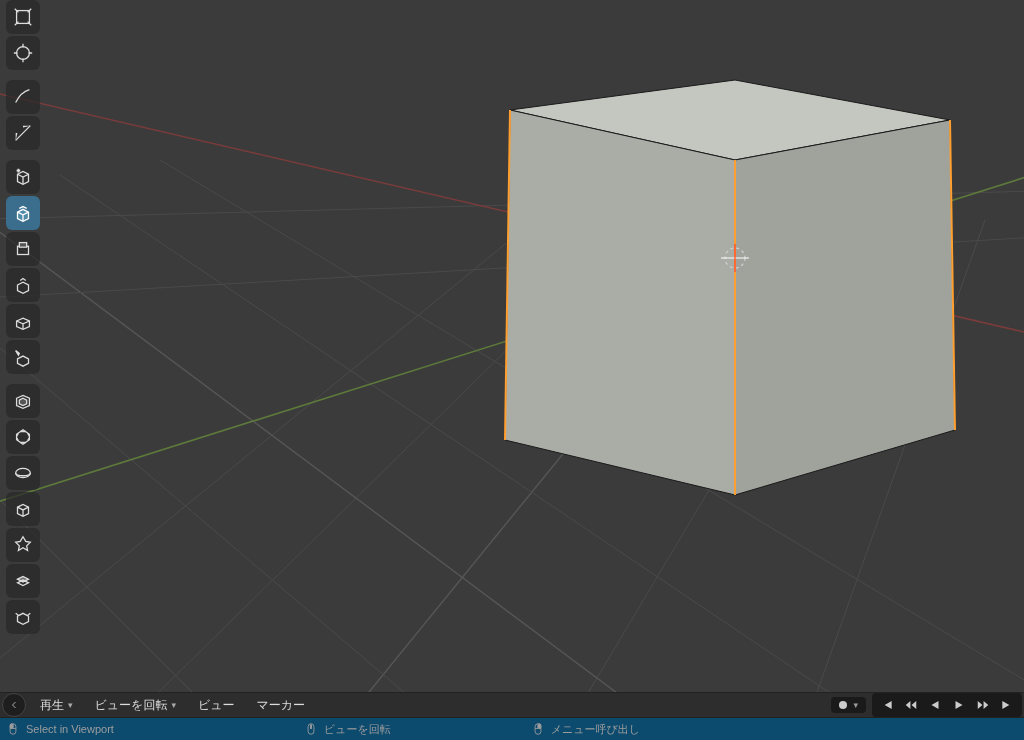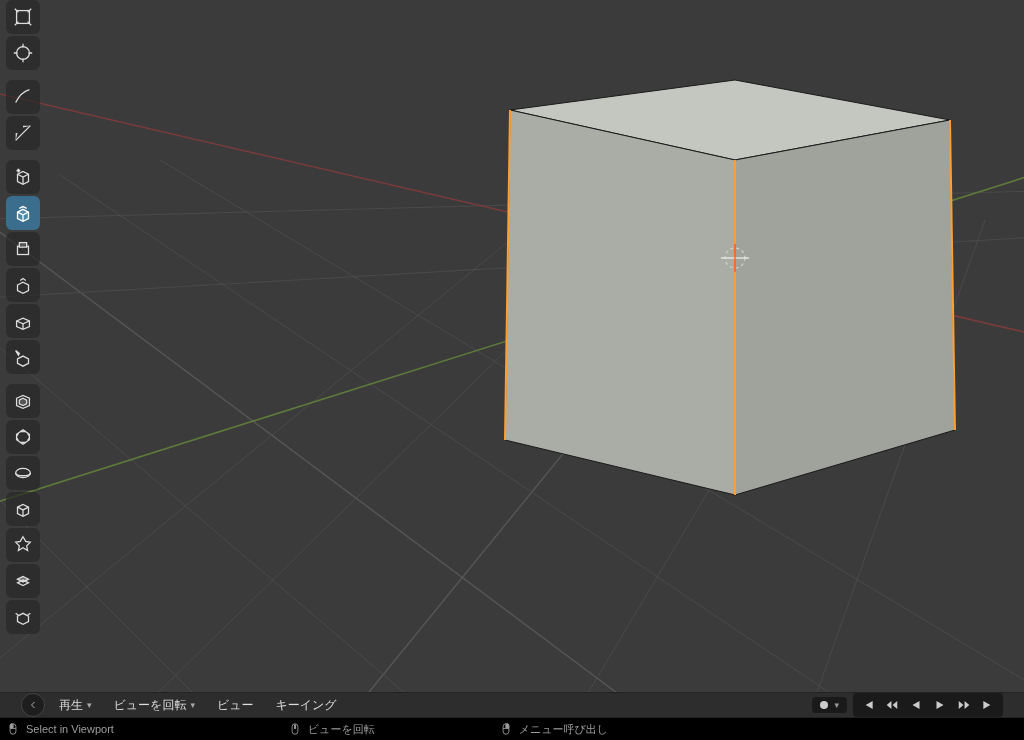--- a/index.html
+++ b/index.html
@@ -7,22 +7,22 @@
 
   
   .toolbar{position:absolute;left:6px;top:0;display:flex;flex-direction:column;gap:2px;z-index:20}
   .tool{width:34px;height:34px;border-radius:6px;background:rgba(40,40,40,.7);display:flex;align-items:center;justify-content:center;color:#ccc;cursor:pointer}
   .tool.active{background:#3b6e8c;color:#fff}
   .tool svg{width:22px;height:22px;stroke:#ddd;stroke-width:1.4;fill:none}
   .tool.active svg{stroke:#fff}
   .tool-spacer{height:6px}
 
   
-  .timeline-bar{position:absolute;left:0;right:0;bottom:22px;height:26px;background:#2d2d2d;border-top:1px solid #222;border-bottom:1px solid #222;display:flex;align-items:center;padding:0 21px;gap:6px;box-sizing:border-box;z-index:25}
-  .status-bar{position:absolute;left:0;right:0;bottom:0;height:22px;background:#000000;display:flex;align-items:center;padding:0 6px;gap:4px;box-sizing:border-box;z-index:25}
+  .timeline-bar{position:absolute;left:0;right:0;bottom:22px;height:26px;background:#2d2d2d;border-top:1px solid #222;border-bottom:1px solid #222;display:flex;align-items:center;padding:0 2px;gap:6px;box-sizing:border-box;z-index:25}
+  .status-bar{position:absolute;left:0;right:0;bottom:0;height:22px;background:#0c4a6e;display:flex;align-items:center;padding:0 6px;gap:20px;box-sizing:border-box;z-index:25}
   .dd-btn{display:flex;align-items:center;gap:4px;padding:3px 8px;border-radius:4px;color:#ddd;cursor:pointer}
   .dd-btn .chev{font-size:9px;opacity:.7}
   .circle-btn{width:22px;height:22px;border-radius:50%;background:#1e1e1e;display:flex;align-items:center;justify-content:center;border:1px solid #444}
   .circle-btn svg{width:12px;height:12px;stroke:#aaa;fill:none;stroke-width:2}
   .playback{display:flex;align-items:center;gap:2px;background:#1a1a1a;border-radius:4px;padding:2px 4px}
   .play-btn{width:22px;height:20px;display:flex;align-items:center;justify-content:center;color:#ccc;cursor:pointer}
   .play-btn svg{width:14px;height:14px;fill:#ccc}
   .rec-dot{width:8px;height:8px;border-radius:50%;background:#ccc}
   .autokey{display:flex;align-items:center;gap:6px;background:#1a1a1a;border-radius:4px;padding:3px 8px;margin-left:auto}
   .autokey .chev{font-size:9px;opacity:.7}
@@ -211,21 +211,21 @@
         <span class="chev">▾</span>
       </div>
     <div class="dd-btn">
         <span>ビューを回転</span>
         <span class="chev">▾</span>
       </div>
     <div class="dd-btn">
         <span>ビュー</span>
       </div>
     <div class="dd-btn">
-        <span>キーイング</span>
+        <span>マーカー</span>
       </div>
 
     <div class="autokey">
       <span class="rec-dot"></span>
       <span class="chev">▾</span>
     </div>
 
     <div class="playback">
       <div class="play-btn">
           <svg viewBox="0 0 24 24">

